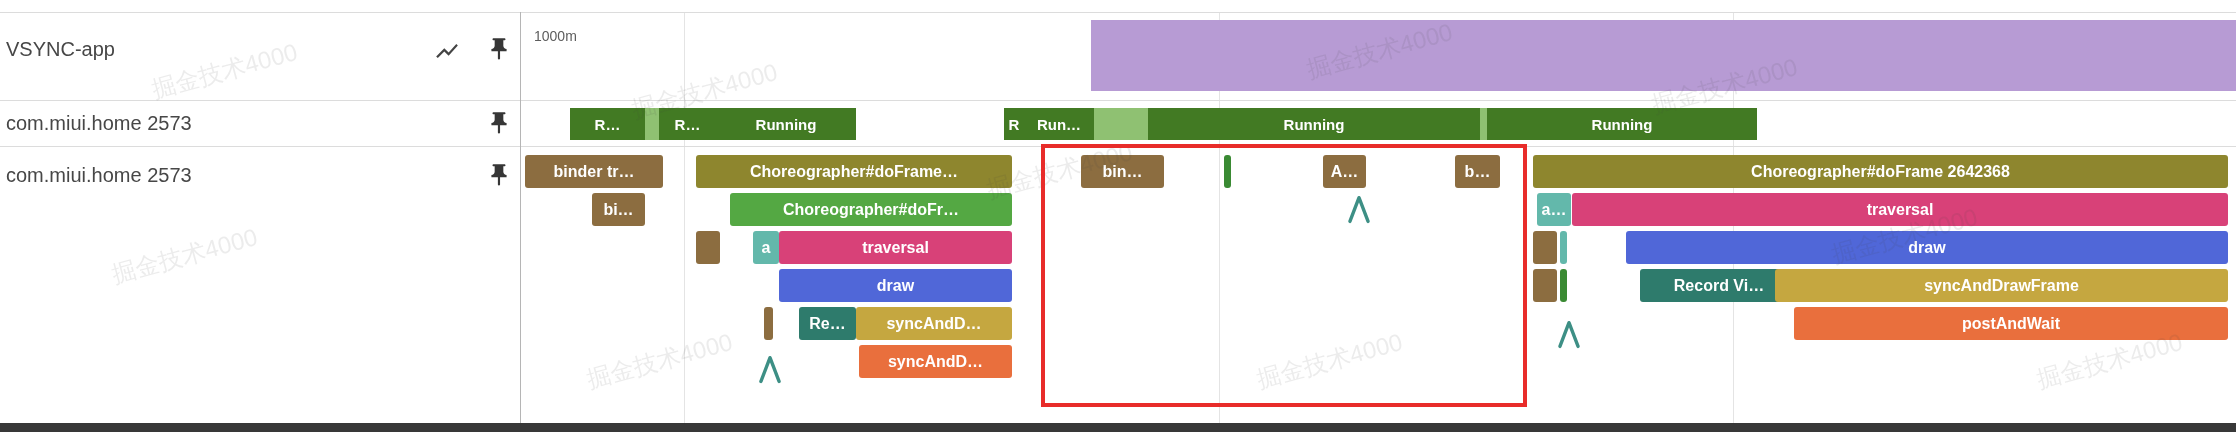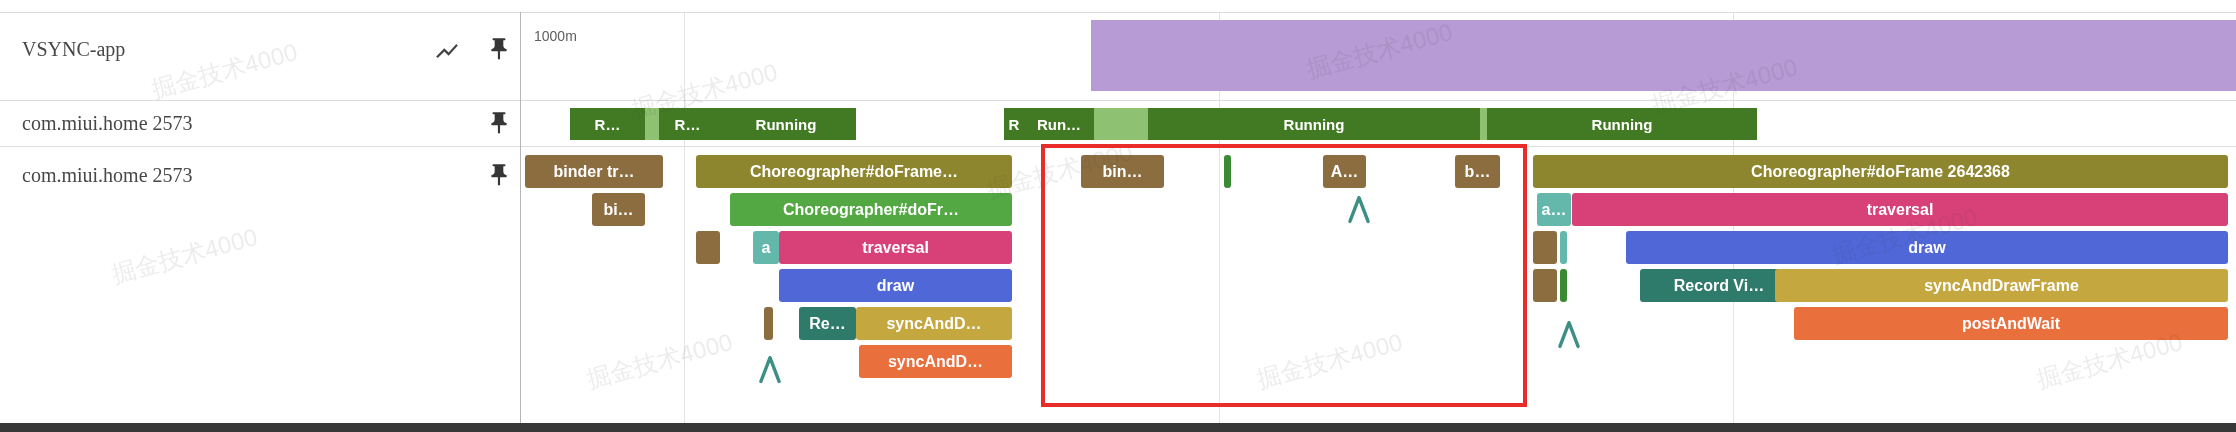--- a/index.html
+++ b/index.html
@@ -4,21 +4,21 @@
 <style>
   html,body { margin:0; padding:0; background:#ffffff; }
   .stage {
     position:relative; width:2236px; height:432px; background:#ffffff;
     overflow:hidden; font-family:"Liberation Sans", sans-serif;
   }
   .hline { position:absolute; left:0; width:2236px; height:1px; background:#dcdcdc; z-index:5; }
   .panel-border { position:absolute; left:520px; top:12px; width:1px; height:411px; background:#b5b5b5; z-index:6; }
   .gridline { position:absolute; top:12px; width:1px; height:411px; background:#e4e4e4; z-index:1; }
 
-  .track-label { position:absolute; left:22px; color:#474747; font-size:20px; white-space:nowrap; z-index:7;font-family:Liberation Serif, serif; }
+  .track-label { position:absolute; left:6px; color:#474747; font-size:20px; white-space:nowrap; z-index:7; }
   .panel-icon { position:absolute; z-index:7; }
 
   .tick-label { position:absolute; left:534px; top:28px; color:#5d5d5d; font-size:14px; z-index:7; }
 
   .vsync-block { position:absolute; top:20px; height:71px; z-index:10; }
 
   .sched { position:absolute; top:108px; height:32px; z-index:10;
     display:flex; align-items:center; justify-content:center;
     color:#ffffff; font-size:15px; font-weight:700; white-space:nowrap; overflow:hidden; }
 

